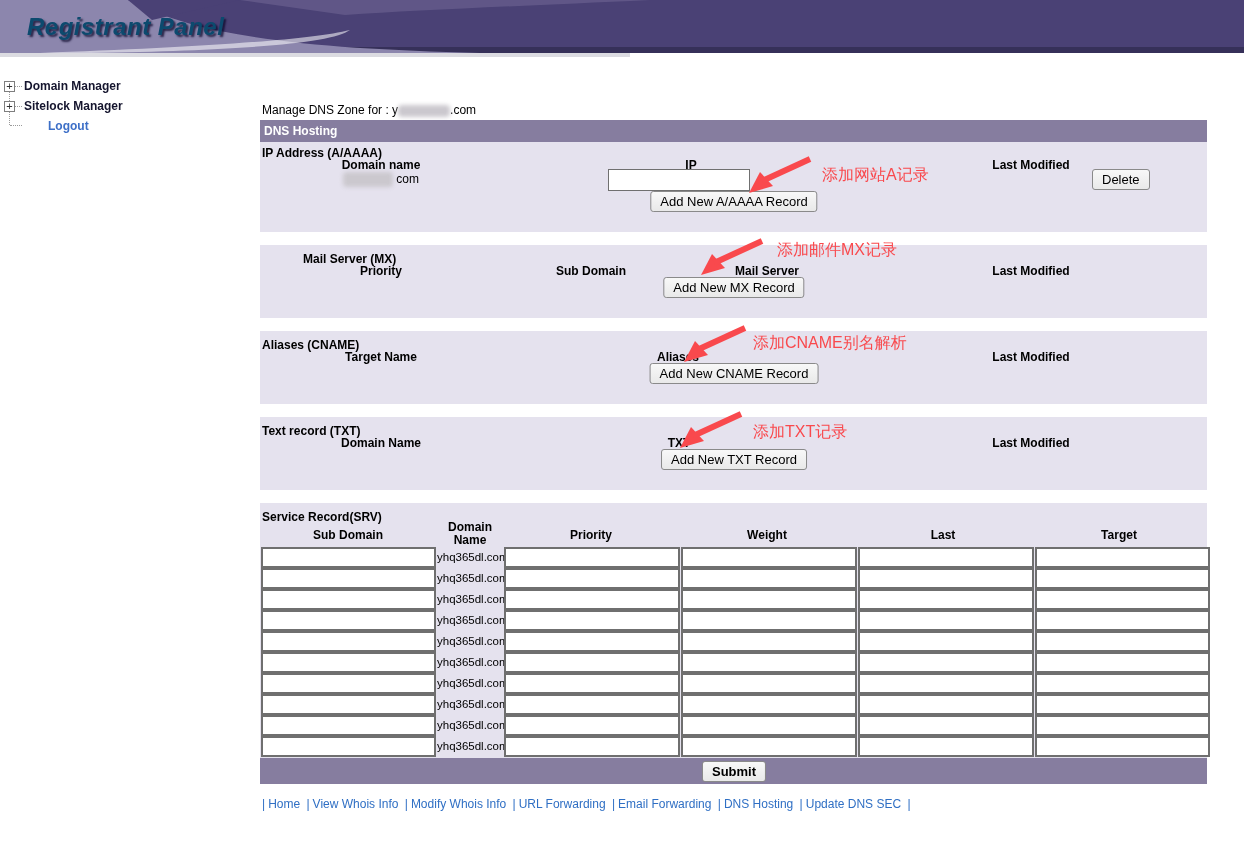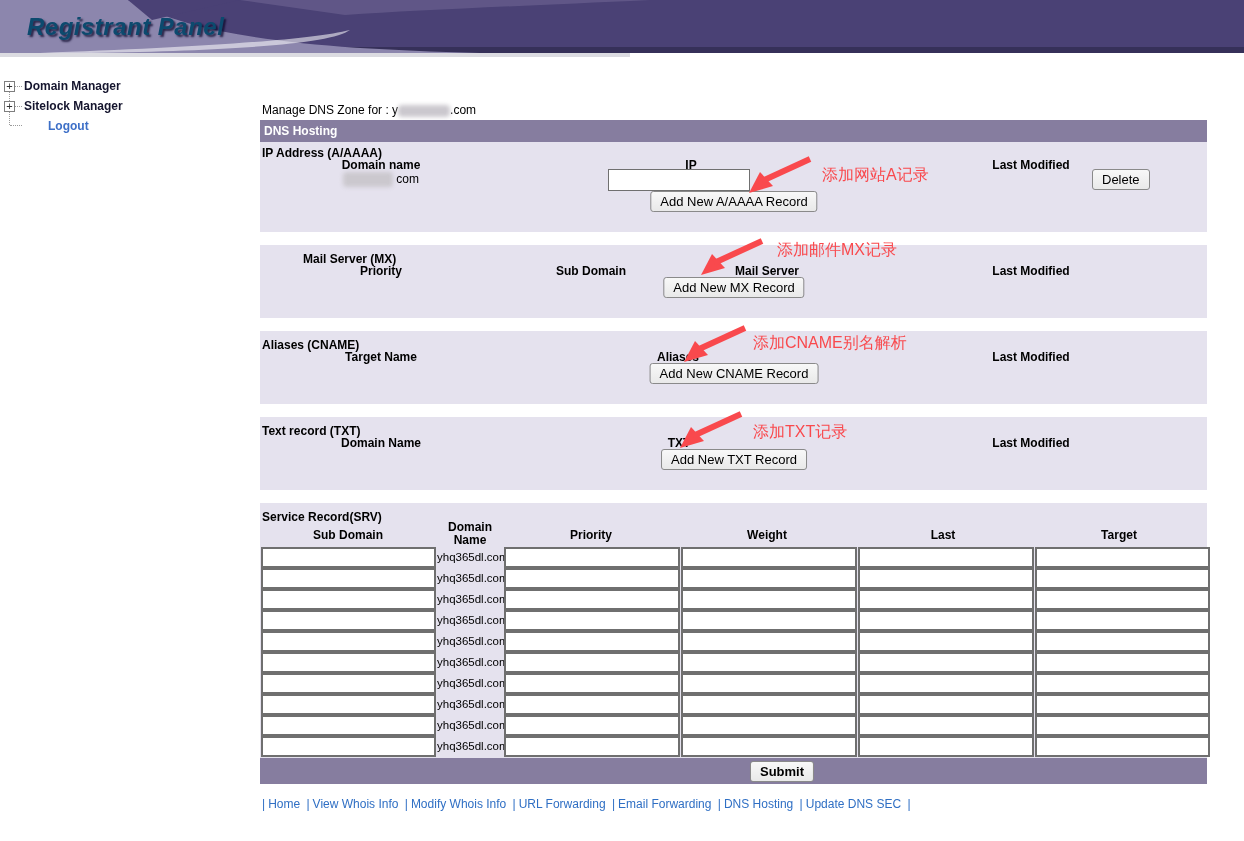--- a/index.html
+++ b/index.html
@@ -227,17 +227,17 @@
       <input class="w175" style="">
       <div class="srv-domain">yhq365dl.com</div>
       <input class="w176" style="">
       <input class="w176" style="">
       <input class="w176" style="">
       <input class="w175" style="margin-right: 0px;">
     </div>
   </div>
 
   <div class="pbar" style="left:260px;top:758px;width:947px;height:26px;"></div>
-  <button class="btn" style="left:734px;top:761px;font-weight:bold;margin-left:48px;">Submit</button>
+  <button class="btn" style="left:734px;top:761px;font-weight:bold;">Submit</button>
 
   <div class="footer">|<a href="#">Home</a> |<a href="#">View Whois Info</a> |<a href="#">Modify Whois Info</a> |<a href="#">URL Forwarding</a> |<a href="#">Email Forwarding</a> |<a href="#">DNS Hosting</a> |<a href="#">Update DNS SEC</a> |</div>
 
 </div>
 
 </body></html>

